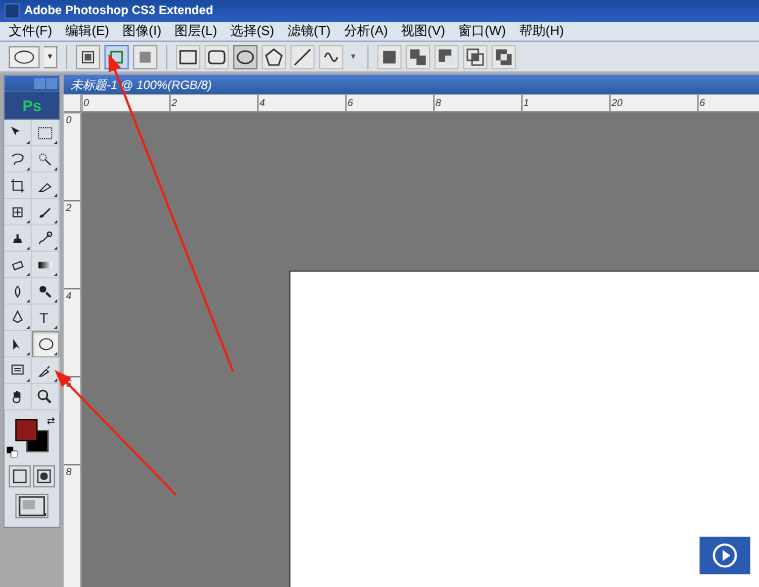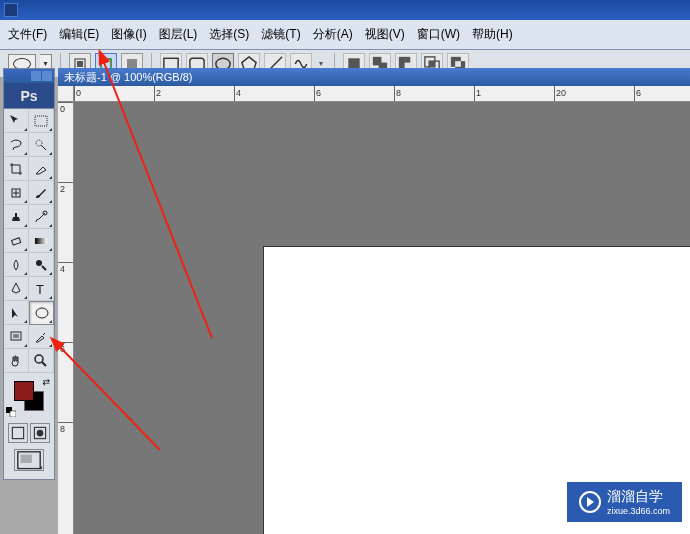--- a/index.html
+++ b/index.html
@@ -1,53 +1,53 @@
 <!DOCTYPE html>
 <html><head>
 <meta charset="utf-8">
 <style>
 * { margin: 0; padding: 0; box-sizing: border-box; font-family: "Microsoft YaHei", Arial, sans-serif; }
 body { width: 690px; height: 534px; overflow: hidden; background: #a9a9a9; position: relative; }
 .titlebar { height: 20px; background: linear-gradient(#1a4ba0, #2c5ec0); color: #fff; display: flex; align-items: center; padding-left: 4px; font-size: 11px; font-weight: bold; }
 .titlebar .ps-ico { width: 14px; height: 14px; background: #1a3a7a; margin-right: 4px; border: 1px solid #4a7ad0; }
-.menubar { height: 30px; background: #dce4f0; display: flex; align-items: center; padding-left: 2px; font-size: 12px; color: #000; border-bottom: 1px solid #8090b0; }
+.menubar { height: 18px; background: #dce4f0; display: flex; align-items: center; padding-left: 2px; font-size: 12px; color: #000; border-bottom: 1px solid #8090b0; }
 .menubar span { padding: 0 6px; cursor: default; }
 .optbar { height: 28px; background: #dde2e8; display: flex; align-items: center; border-bottom: 1px solid #9aa2b0; padding-left: 8px; gap: 4px; }
 .optbar .shape-preview { width: 28px; height: 20px; border: 1px solid #888; background: #eee; display: flex; align-items: center; justify-content: center; position: relative; }
 .optbar .shape-preview::after { content: ""; width: 16px; height: 10px; border: 1px solid #333; border-radius: 50%; }
 .optbar .drop { width: 12px; height: 20px; border: 1px solid #888; border-left: none; background: #eee; display: flex; align-items: center; justify-content: center; }
 .optbar .drop::after { content: "▾"; font-size: 8px; color: #333; }
 .optbar .sep { width: 1px; height: 22px; background: #aaa; margin: 0 4px; }
 .optbar .modebtn { width: 22px; height: 22px; border: 1px solid #999; background: #e8e8e8; display: flex; align-items: center; justify-content: center; }
 .optbar .modebtn.active { background: #c8d8f0; border-color: #4a7ad0; }
 .optbar .modebtn svg { width: 14px; height: 14px; }
 .optbar .shapebtn { width: 22px; height: 22px; border: 1px solid #bbb; background: #e8e8e8; display: flex; align-items: center; justify-content: center; }
 .optbar .shapebtn.sel { background: #d0d0d0; border-color: #777; }
 .optbar .tiny-drop { width: 10px; height: 22px; display: flex; align-items: center; justify-content: center; }
 .optbar .tiny-drop::after { content: "▾"; font-size: 8px; color: #555; }
 .toolbox { position: absolute; left: 3px; top: 68px; width: 52px; background: #dbe0e6; border: 1px solid #7a85a0; padding-bottom: 8px; }
 .toolbox .hdr { height: 14px; background: linear-gradient(#3a6ac0, #2c5aa0); display: flex; align-items: center; justify-content: flex-end; padding-right: 2px; }
 .toolbox .hdr .ctrl { width: 10px; height: 10px; background: #5a8ad0; margin-left: 1px; }
-.toolbox .ps-logo { height: 26px; background: #2a4a8a; color: #e5e5e5; display: flex; align-items: center; justify-content: center; font-weight: bold; font-size: 14px; border-bottom: 1px solid #7a85a0; }
+.toolbox .ps-logo { height: 26px; background: #2a4a8a; color: #22c55e; display: flex; align-items: center; justify-content: center; font-weight: bold; font-size: 14px; border-bottom: 1px solid #7a85a0; }
 .toolbox .row { display: flex; }
 .toolbox .tool { width: 25px; height: 24px; border-right: 1px solid #c0c8d0; border-bottom: 1px solid #c0c8d0; display: flex; align-items: center; justify-content: center; background: #dbe0e6; position: relative; }
 .toolbox .tool.active { background: #f0f0f0; border: 1px solid #888; box-shadow: inset 1px 1px 2px rgba(0,0,0,0.2); }
 .toolbox .tool svg { width: 16px; height: 16px; }
 .toolbox .tool .corner { position: absolute; bottom: 1px; right: 1px; width: 0; height: 0; border-left: 3px solid transparent; border-bottom: 3px solid #333; }
 .toolbox .swatches { height: 36px; display: flex; align-items: center; justify-content: center; position: relative; margin-top: 4px; }
 .toolbox .swatches .fg { width: 20px; height: 20px; background: #8b1a1a; border: 1px solid #000; position: absolute; left: 10px; top: 4px; z-index: 2; }
 .toolbox .swatches .bg { width: 20px; height: 20px; background: #000; border: 1px solid #666; position: absolute; left: 20px; top: 14px; z-index: 1; }
 .toolbox .swatches .mini { position: absolute; left: 2px; bottom: 0; width: 10px; height: 10px; }
 .toolbox .swatches .swap { position: absolute; right: 4px; top: 0; font-size: 9px; }
 .toolbox .mask-row { display: flex; justify-content: center; gap: 2px; margin-top: 10px; }
 .toolbox .mask-row .mbtn { width: 20px; height: 20px; border: 1px solid #888; display: flex; align-items: center; justify-content: center; }
 .toolbox .screen-row { display: flex; justify-content: center; margin-top: 6px; }
 .toolbox .screen-row .sbtn { width: 30px; height: 22px; border: 1px solid #888; display: flex; align-items: center; justify-content: center; position: relative; }
 .toolbox .screen-row .sbtn::after { content: ""; position: absolute; bottom: 1px; right: 1px; border-left: 3px solid transparent; border-bottom: 3px solid #333; }
-.doc-window { position: absolute; left: 58px; top: 68px; right: 0; bottom: 0; background: #a9a9a9; }
+.doc-window { position: absolute; left: 58px; top: 68px; right: 0; bottom: 0; background: #a9a9a9; font-style: italic; }
 .doc-title { height: 18px; background: linear-gradient(#4a7ad0, #2c5aa0); color: #fff; font-size: 11px; display: flex; align-items: center; padding-left: 6px; }
 .ruler-h { position: absolute; left: 16px; top: 18px; right: 0; height: 16px; background: #f0f0f0; border-bottom: 1px solid #888; overflow: hidden; }
 .ruler-h .tick { position: absolute; top: 0; font-size: 9px; color: #333; }
 .ruler-h .tick::before { content: ""; position: absolute; left: 0; top: 0; width: 1px; height: 16px; background: #666; }
 .ruler-h .tick span { position: absolute; left: 2px; top: 2px; }
 .ruler-v { position: absolute; left: 0; top: 18px; width: 16px; bottom: 0; background: #f0f0f0; border-right: 1px solid #888; overflow: hidden; }
 .ruler-v .tick { position: absolute; left: 0; font-size: 9px; color: #333; }
 .ruler-v .tick::before { content: ""; position: absolute; left: 0; top: 0; width: 16px; height: 1px; background: #666; }
 .ruler-v .tick span { position: absolute; left: 2px; top: 2px; writing-mode: horizontal-tb; }
 .ruler-corner { position: absolute; left: 0; top: 18px; width: 16px; height: 16px; background: #f0f0f0; border-right: 1px solid #888; border-bottom: 1px solid #888; z-index: 2; }
@@ -57,20 +57,21 @@
 .watermark { position: absolute; right: 8px; bottom: 12px; background: #2b5bb0; color: #fff; padding: 6px 12px; display: flex; align-items: center; gap: 6px; font-size: 14px; z-index: 60; }
 .watermark .play { width: 22px; height: 22px; border: 2px solid #fff; border-radius: 50%; display: flex; align-items: center; justify-content: center; }
 .watermark .play::after { content: ""; border-left: 7px solid #fff; border-top: 5px solid transparent; border-bottom: 5px solid transparent; margin-left: 2px; }
 .watermark .sub { font-size: 9px; }
 </style>
 </head>
 <body>
 
 <div class="titlebar">
   <div class="ps-ico"></div>
+  <span>Adobe Photoshop CS3 Extended</span>
 </div>
 
 <div class="menubar">
   <span>文件(F)</span>
   <span>编辑(E)</span>
   <span>图像(I)</span>
   <span>图层(L)</span>
   <span>选择(S)</span>
   <span>滤镜(T)</span>
   <span>分析(A)</span>
@@ -424,17 +425,13 @@
       <marker id="ah" markerWidth="10" markerHeight="10" refX="2" refY="3" orient="auto">
         <path d="M0,0 L0,6 L8,3 Z" fill="#e21"></path>
       </marker>
     </defs>
   <line x1="212" y1="338" x2="103" y2="60" stroke="#e21" stroke-width="2" marker-end="url(#ah)"></line>
   <line x1="160" y1="450" x2="58" y2="345" stroke="#e21" stroke-width="2" marker-end="url(#ah)"></line>
 </svg>
 
 <div class="watermark">
   <div class="play"></div>
-  <div>
-    <div>溜溜自学</div>
-    <div class="sub">zixue.3d66.com</div>
-  </div>
 </div>
 
 </body></html>

